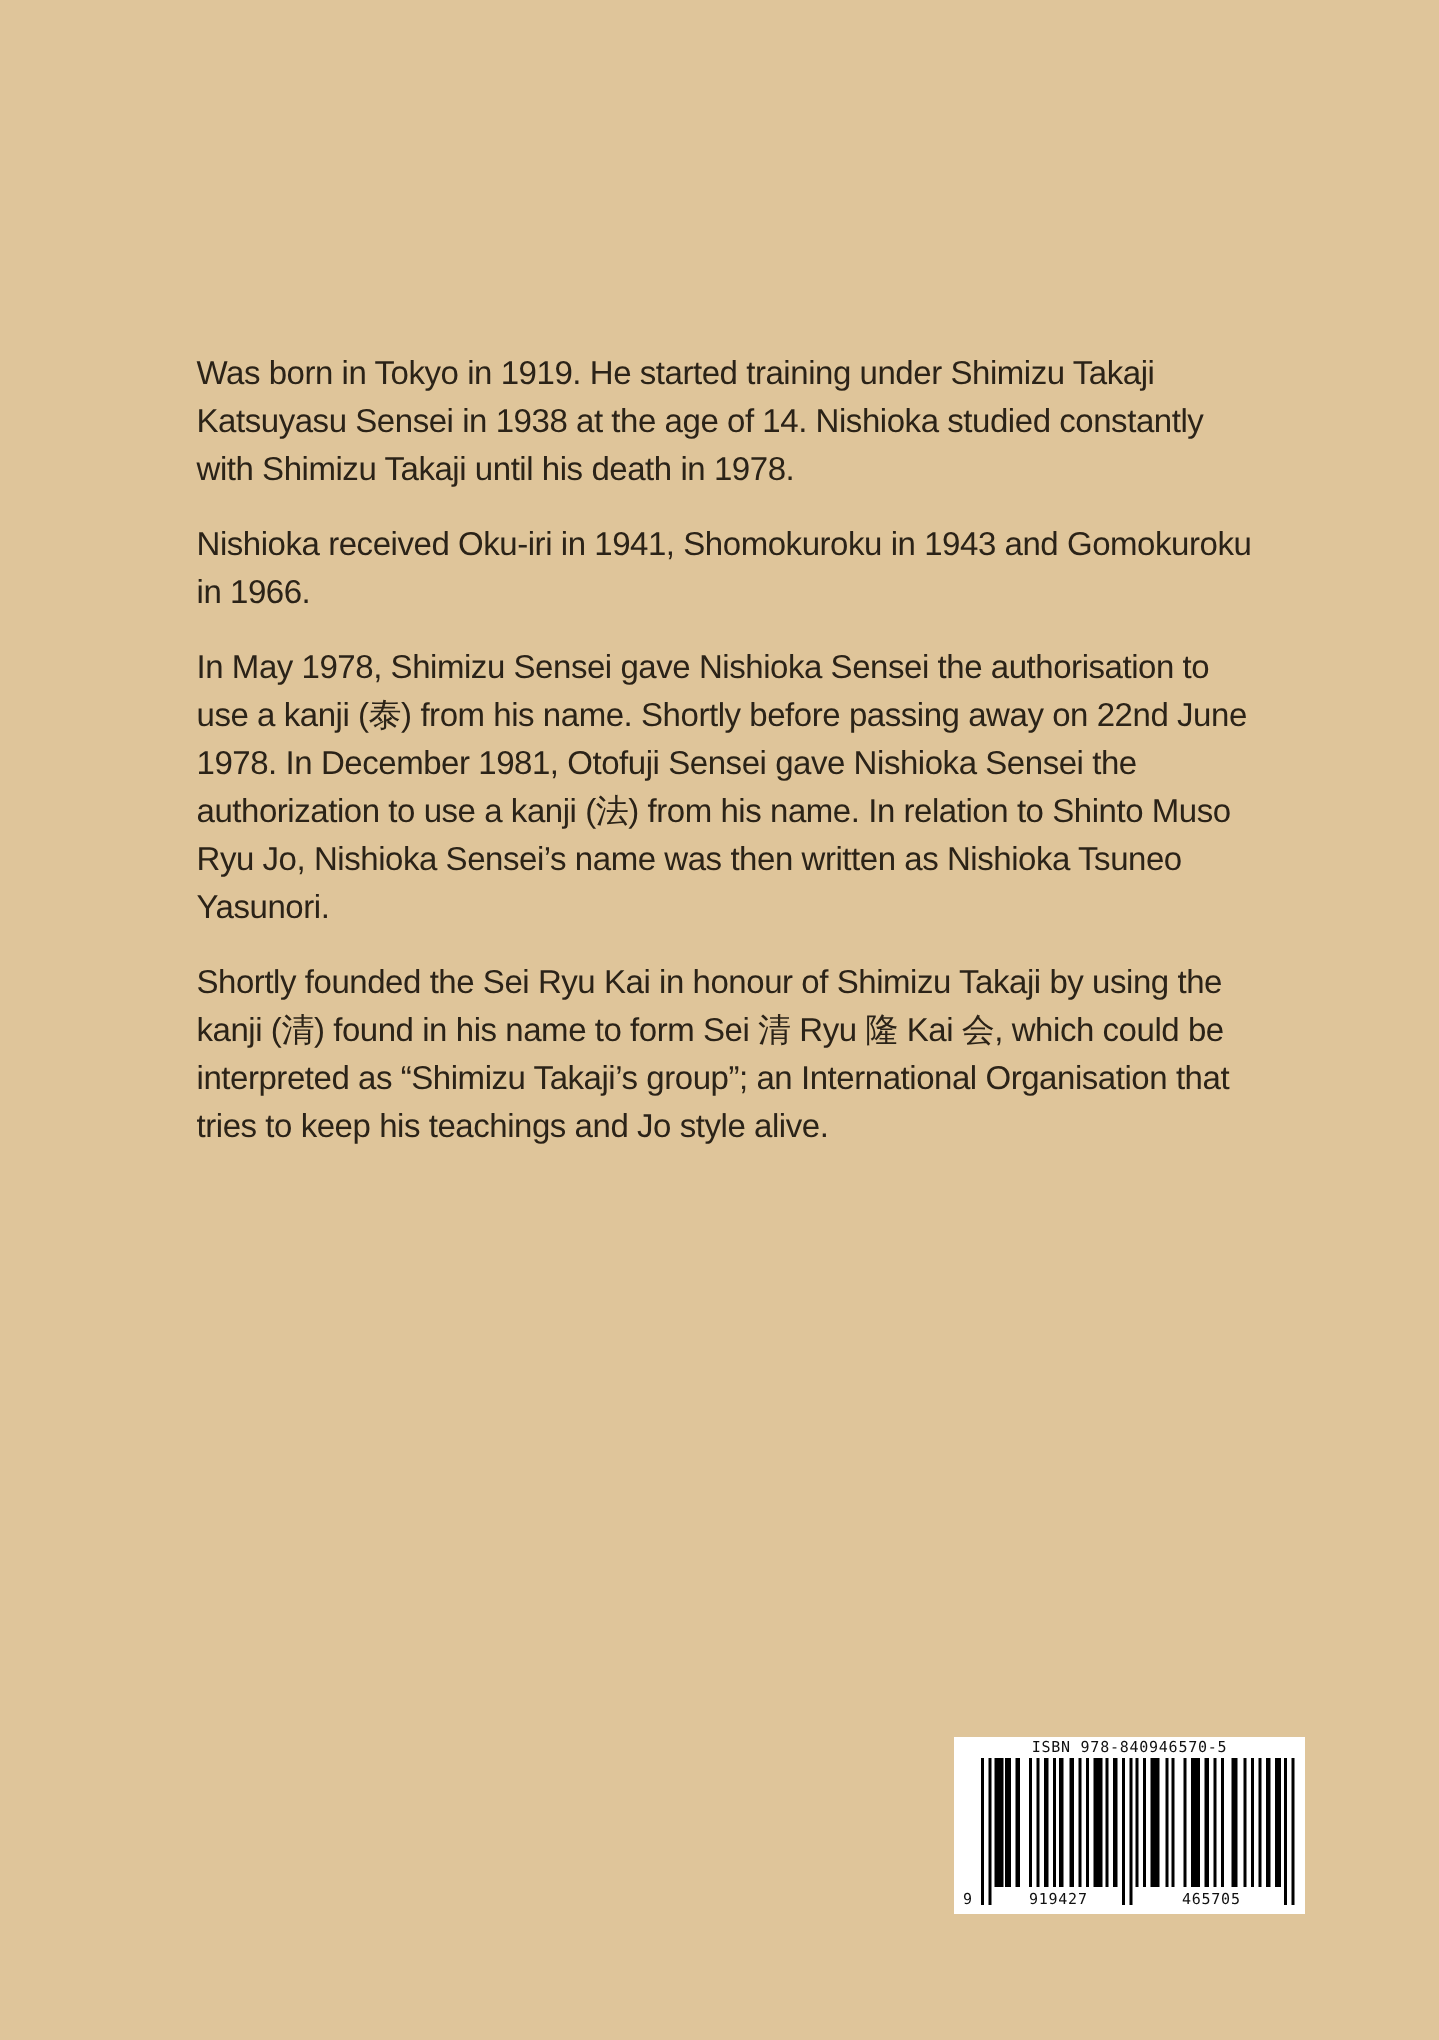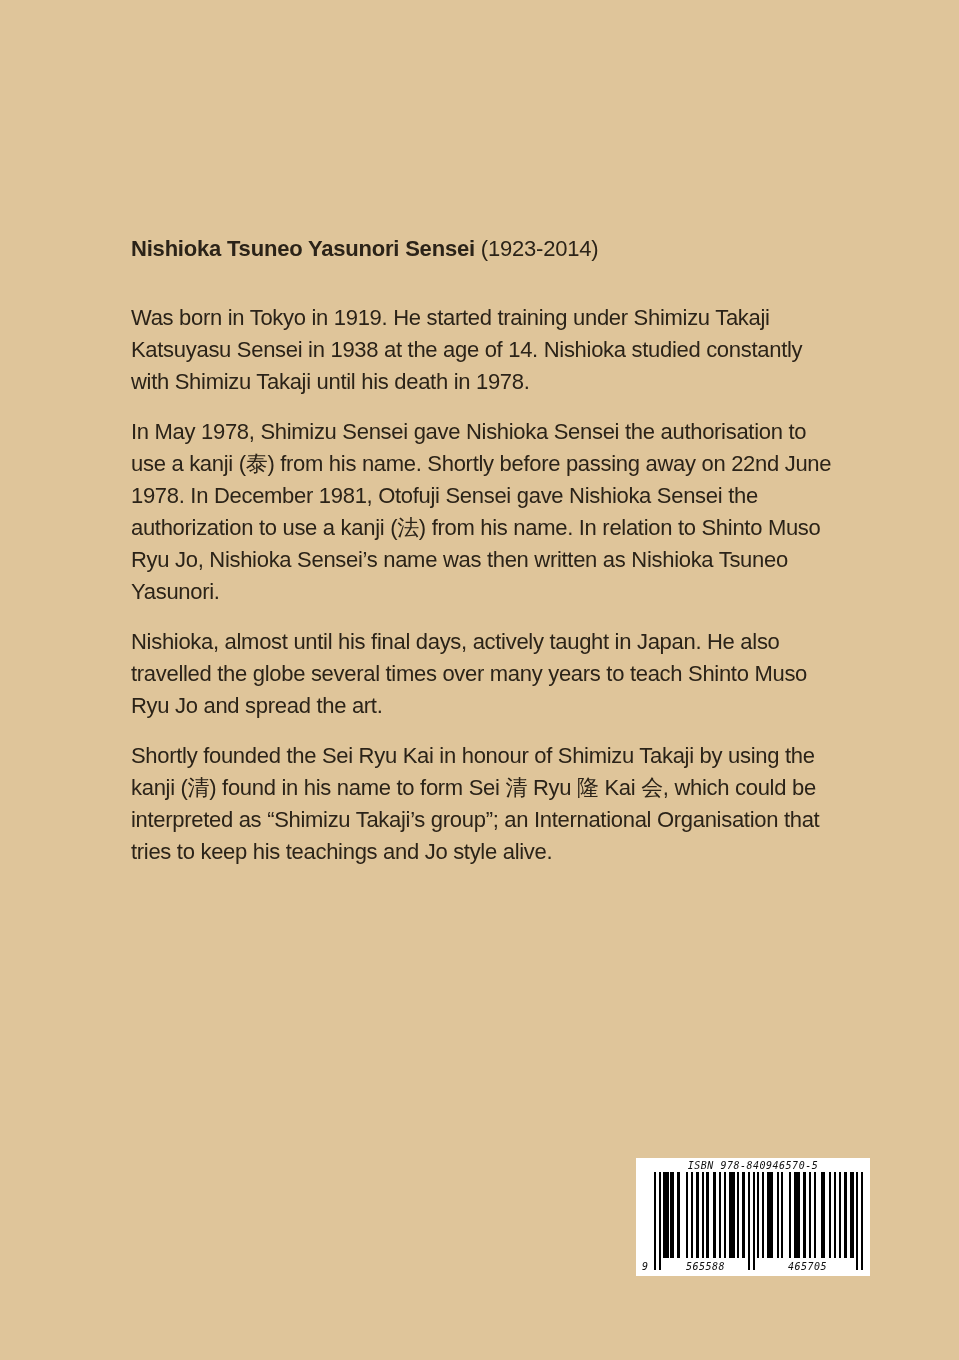--- a/index.html
+++ b/index.html
@@ -36,21 +36,20 @@
       margin: 0 0 18px 0;
       letter-spacing: -0.3px;
     }
     .barcode {
       position: absolute;
       left: 636px;
       top: 1158px;
       width: 234px;
       height: 118px;
       background: #ffffff;
-      font-style: italic;
     }
     .barcode .isbn-text {
       position: absolute;
       top: 2px;
       left: 0;
       width: 100%;
       text-align: center;
       font-family: "DejaVu Sans Mono", "Liberation Mono", monospace;
       font-size: 10px;
       letter-spacing: 0.5px;
@@ -67,24 +66,23 @@
       font-family: "DejaVu Sans Mono", "Liberation Mono", monospace;
       font-size: 10px;
       letter-spacing: 0.5px;
       color: #111;
     }
   </style>
 </head>
 <body>
 
 <div class="content">
-  <p class="title"><span class="name">Nishioka Tsuneo Yasunori Sensei</span><span class="years"> (1923-2014)</span></p>
   <p class="para">Was born in Tokyo in 1919. He started training under Shimizu Takaji Katsuyasu Sensei in 1938 at the age of 14. Nishioka studied constantly with Shimizu Takaji until his death in 1978.</p>
+  <p class="para">Nishioka received Oku-iri in 1941, Shomokuroku in 1943 and Gomokuroku in 1966.</p>
   <p class="para">In May 1978, Shimizu Sensei gave Nishioka Sensei the authorisation to use a kanji (泰) from his name. Shortly before passing away on 22nd June 1978. In December 1981, Otofuji Sensei gave Nishioka Sensei the authorization to use a kanji (法) from his name. In relation to Shinto Muso Ryu Jo, Nishioka Sensei’s name was then written as Nishioka Tsuneo Yasunori.</p>
-  <p class="para">Nishioka, almost until his final days, actively taught in Japan. He also travelled the globe several times over many years to teach Shinto Muso Ryu Jo and spread the art.</p>
   <p class="para">Shortly founded the Sei Ryu Kai in honour of Shimizu Takaji by using the kanji (清) found in his name to form Sei 清 Ryu 隆 Kai 会, which could be interpreted as “Shimizu Takaji’s group”; an International Organisation that tries to keep his teachings and Jo style alive.</p>
 </div>
 
 <div class="barcode">
   <div class="isbn-text">ISBN 978-840946570-5</div>
   <svg width="234" height="118">
     <g fill="#000">
 
       <rect x="18" y="14" width="2" height="98"></rect>
       <rect x="23" y="14" width="2" height="98"></rect>
@@ -122,15 +120,15 @@
       <rect x="198" y="14" width="2" height="86"></rect>
       <rect x="203" y="14" width="2" height="86"></rect>
       <rect x="208" y="14" width="3" height="86"></rect>
       <rect x="214" y="14" width="4" height="86"></rect>
 
       <rect x="220" y="14" width="2" height="98"></rect>
       <rect x="225" y="14" width="2" height="98"></rect>
     </g>
   </svg>
   <span class="digit" style="left:6px;">9</span>
-  <span class="digit" style="left:50px;">565588</span>
+  <span class="digit" style="left:50px;">919427</span>
   <span class="digit" style="left:152px;">465705</span>
 </div>
 
 </body></html>

